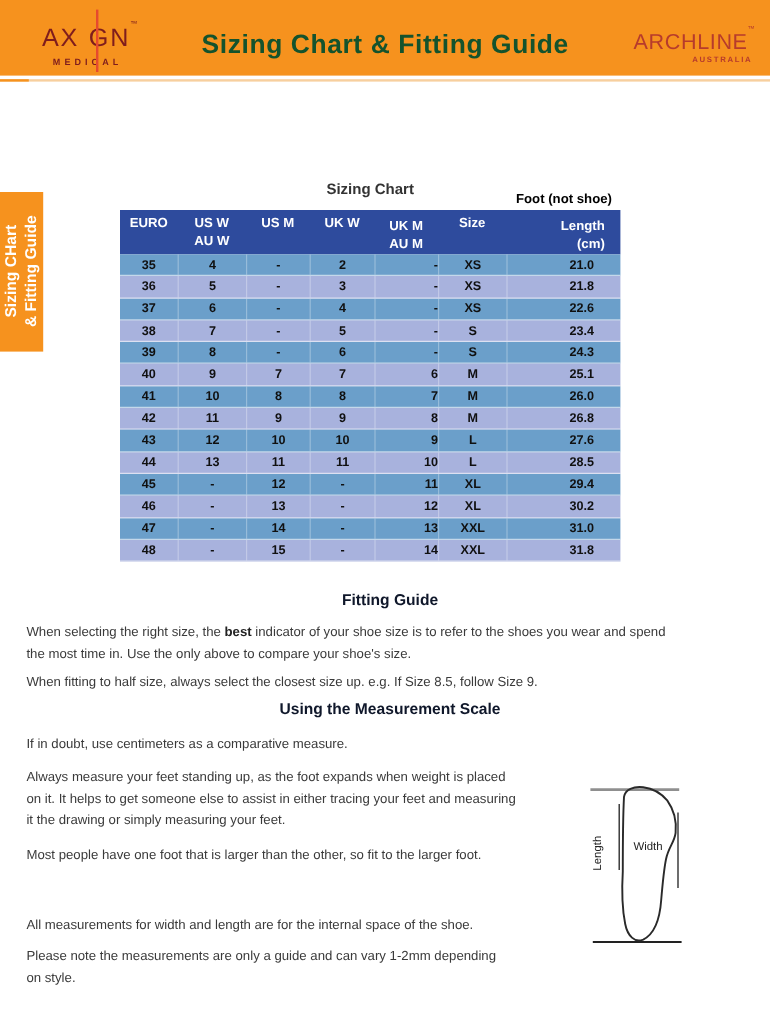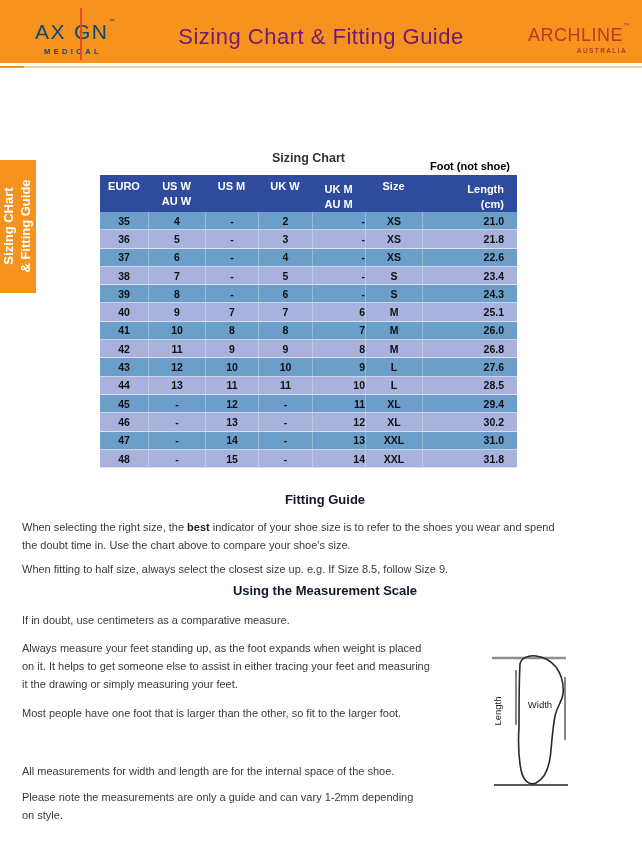--- a/index.html
+++ b/index.html
@@ -1,28 +1,28 @@
 <!DOCTYPE html>
 <html><head>
 <meta charset="utf-8">
 <style>
   html,body{margin:0;padding:0;background:#ffffff;}
   .page{position:relative;width:642px;height:848px;background:#fff;overflow:hidden;
         font-family:"Liberation Sans", sans-serif;}
 
   
   .band{position:absolute;left:0;top:0;width:642px;height:63px;background:#f6921e;}
-  .axign{position:absolute;left:35px;top:20px;color:#0c4a6e;}
+  .axign{position:absolute;left:35px;top:20px;color:#7f1d1d;}
   .axign-name{font-size:21px;letter-spacing:1.5px;font-weight:400;display:flex;}
   .axign-gap{width:8px;}
   .axign-tm{font-size:6px;vertical-align:top;position:relative;top:-2px;}
   .axign-sub{font-size:7.5px;font-weight:700;letter-spacing:3.4px;margin-top:3px;margin-left:9px;}
   .axign-line{position:absolute;left:80px;top:8px;width:2px;height:52px;background:#e64a2e;z-index:3;}
   .main-title{position:absolute;left:0;top:24px;width:642px;text-align:center;
-              color:#701a75;font-size:22px;font-weight:400;letter-spacing:.5px;}
+              color:#14532d;font-size:22px;font-weight:700;letter-spacing:.5px;}
   .archline{position:absolute;left:511px;top:25px;color:#b73b2c;text-align:right;width:118px;}
   .archline-name{font-size:18px;font-weight:400;letter-spacing:.5px;}
   .archline-tm{font-size:6px;vertical-align:top;position:relative;top:-3px;}
   .archline-sub{font-size:6.5px;font-weight:700;letter-spacing:1.4px;margin-top:1px;margin-right:2px;}
   .rule{position:absolute;top:66px;left:0;width:642px;height:2px;background:#f7cf9e;}
   .rule-left{position:absolute;top:0;left:0;width:24px;height:2px;background:#f6921e;}
 
   
   .side-tab{position:absolute;left:0;top:160px;width:36px;height:133px;background:#f6921e;}
   .side-tab-text{position:absolute;left:18px;top:66px;width:133px;height:36px;
@@ -39,21 +39,21 @@
   .th{display:flex;flex-direction:column;align-items:center;box-sizing:border-box;padding-top:4px;
       color:#fff;font-weight:700;font-size:11px;line-height:15px;}
   .tr{display:flex;height:18.3px;box-sizing:border-box;border-bottom:1px solid rgba(255,255,255,.6);}
   .tr.even{background:#6b9fca;}
   .tr.odd{background:#a8b2dd;}
   .td{display:flex;align-items:center;justify-content:center;box-sizing:border-box;
       font-size:10.5px;font-weight:700;color:#101010;}
   .td + .td{border-left:1px solid rgba(255,255,255,.3);}
   .col0{width:48px;} .col1{width:57px;} .col2{width:53px;} .col3{width:54px;}
   .col4{width:53px;justify-content:flex-end;} .col5{width:57px;}
-  .col6{width:95px;justify-content:flex-end;padding-right:13px;}
+  .col6{width:95px;justify-content:flex-end;padding-right:22px;}
   .th.col6{align-items:flex-end;padding-right:13px;}
 
   
   .h-center{position:absolute;left:4px;width:642px;text-align:center;
             font-size:13px;font-weight:700;color:#0f172a;}
   .para{position:absolute;left:22px;font-size:11px;line-height:18px;color:#3a3a3a;}
   .para b{color:#222;}
 
   
   .foot-diagram{position:absolute;left:486px;top:648px;width:92px;height:150px;}
@@ -254,21 +254,21 @@
           <div class="td col4">14</div>
           <div class="td col5">XXL</div>
           <div class="td col6">31.8</div>
         </div>
       </div>
   </div>
 
   <div class="h-center" style="top:492px;">Fitting Guide</div>
   <div class="para" style="top:518px;">
     <div><span>When selecting the right size, the </span><b>best</b><span> indicator of your shoe size is to refer to the shoes you wear and spend</span></div>
-    <div>the doubt time in. Use the chart above to compare your shoe's size.</div>
+    <div>the most time in. Use the only above to compare your shoe's size.</div>
   </div>
   <div class="para" style="top:560px;">When fitting to half size, always select the closest size up. e.g. If Size 8.5, follow Size 9.</div>
 
   <div class="h-center" style="top:583px;">Using the Measurement Scale</div>
   <div class="para" style="top:611px;">If in doubt, use centimeters as a comparative measure.</div>
   <div class="para" style="top:639px;">
     <div>Always measure your feet standing up, as the foot expands when weight is placed</div>
     <div>on it. It helps to get someone else to assist in either tracing your feet and measuring</div>
     <div>it the drawing or simply measuring your feet.</div>
   </div>

